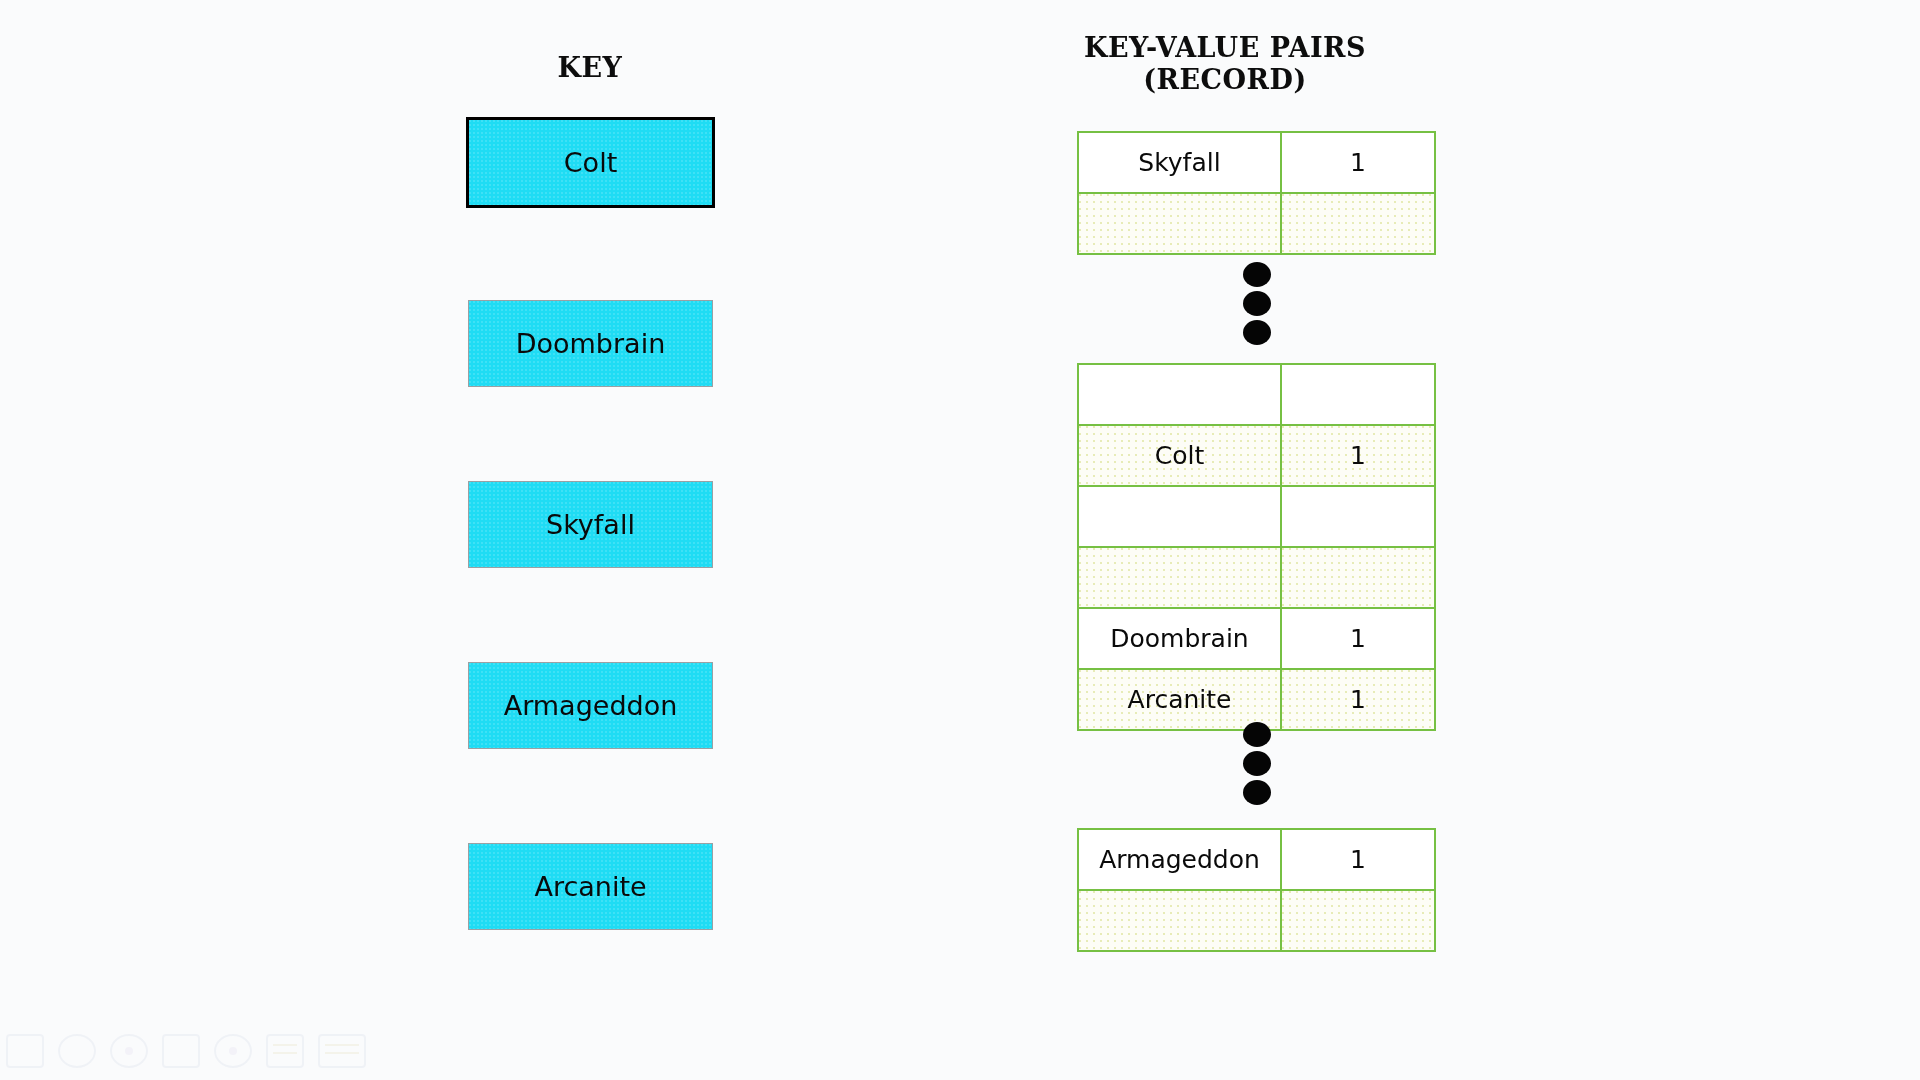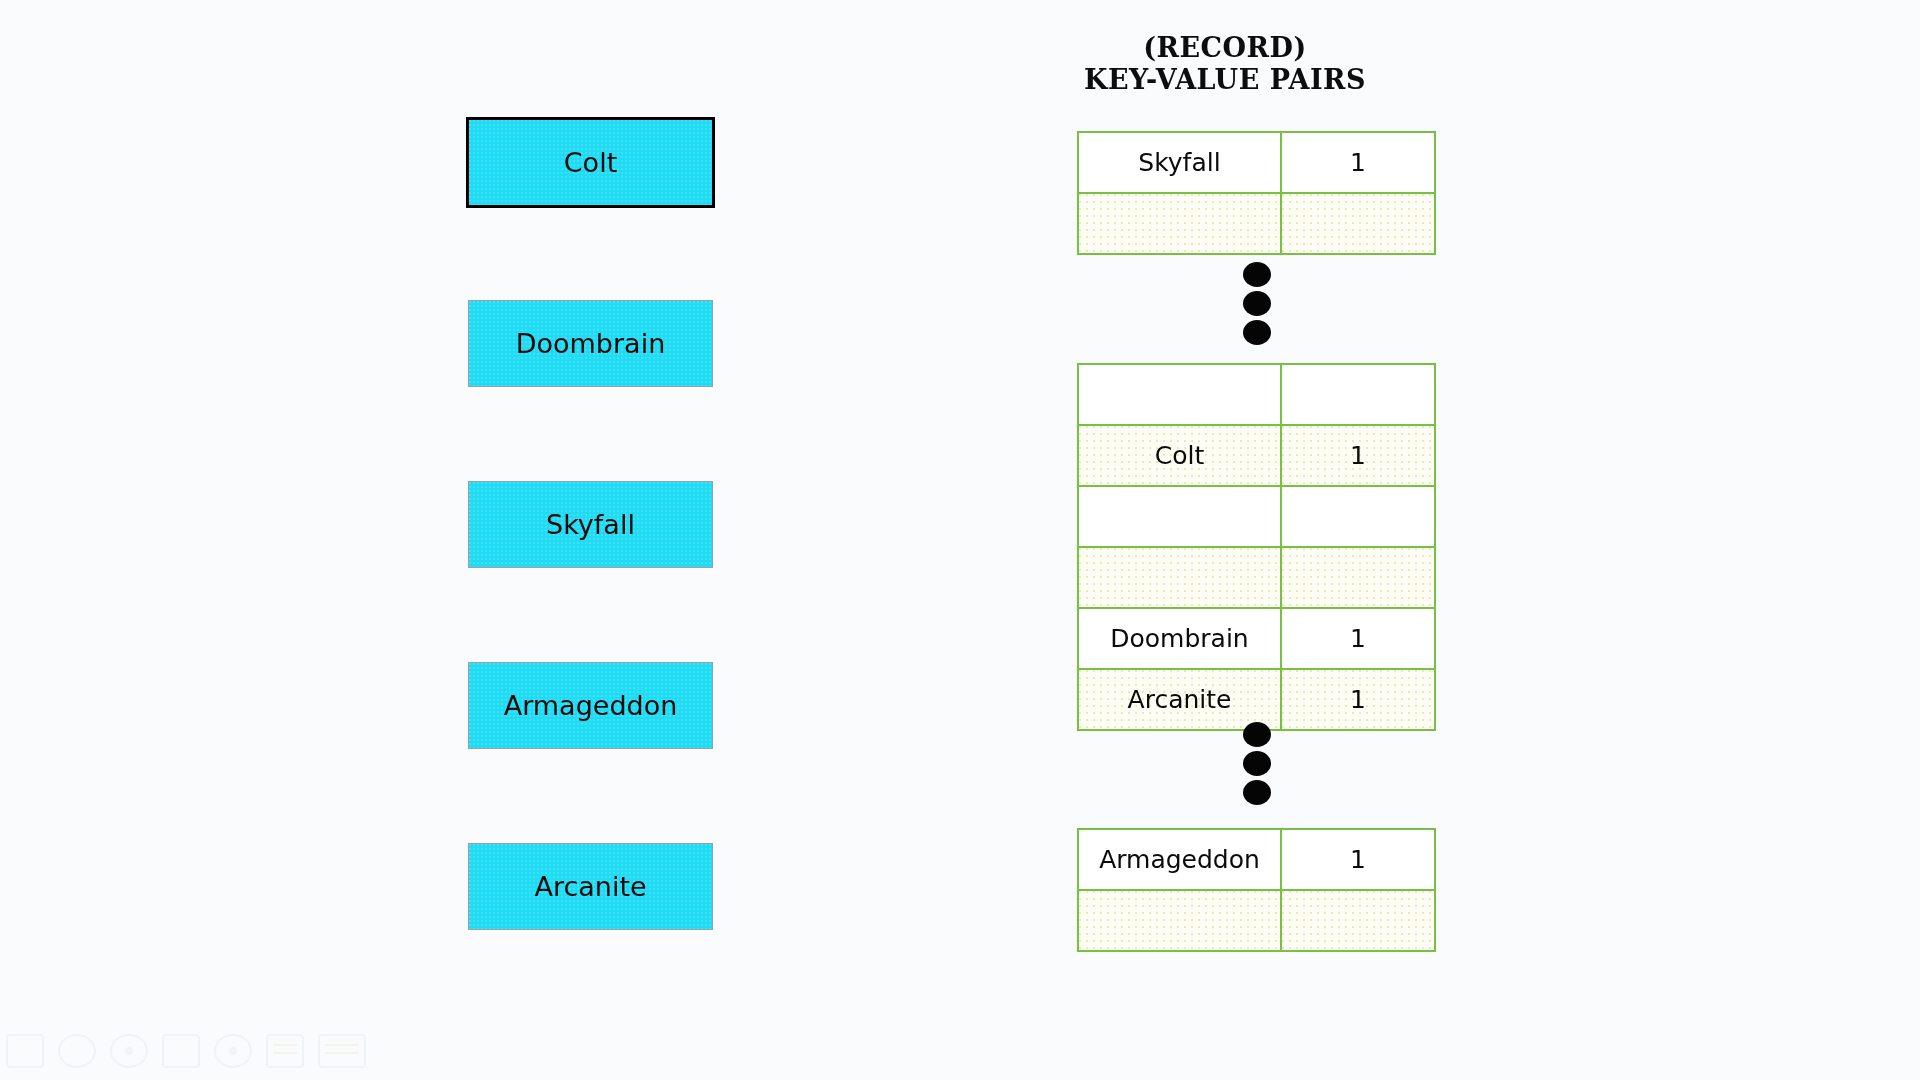--- a/index.html
+++ b/index.html
@@ -127,20 +127,21 @@
     content:"";position:absolute;left:50%;top:50%;
     width:8px;height:8px;margin:-4px 0 0 -4px;border-radius:50%;
     background:#b9a8d8;
   }
 </style>
 </head>
 <body>
 
 <div class="canvas">
 
+  <div class="col-title" id="key-title">KEY</div>
 
   <div class="key-box selected" style="top:117px;">
     <span>Colt</span>
   </div>
 
   <div class="key-box" style="top:300px;">
     <span>Doombrain</span>
   </div>
 
   <div class="key-box" style="top:481px;">
@@ -149,22 +150,22 @@
 
   <div class="key-box" style="top:662px;">
     <span>Armageddon</span>
   </div>
 
   <div class="key-box" style="top:843px;">
     <span>Arcanite</span>
   </div>
 
   <div class="col-title" id="kv-title">
+    <div>KEY-VALUE PAIRS</div>
     <div>(RECORD)</div>
-    <div>KEY-VALUE PAIRS</div>
   </div>
 
   <div class="rec-table" style="top:131px;">
     <div class="rec-row row-white">
       <div class="cell key">Skyfall</div>
       <div class="cell val">1</div>
     </div>
     <div class="rec-row row-tint">
       <div class="cell key"></div>
       <div class="cell val"></div>

